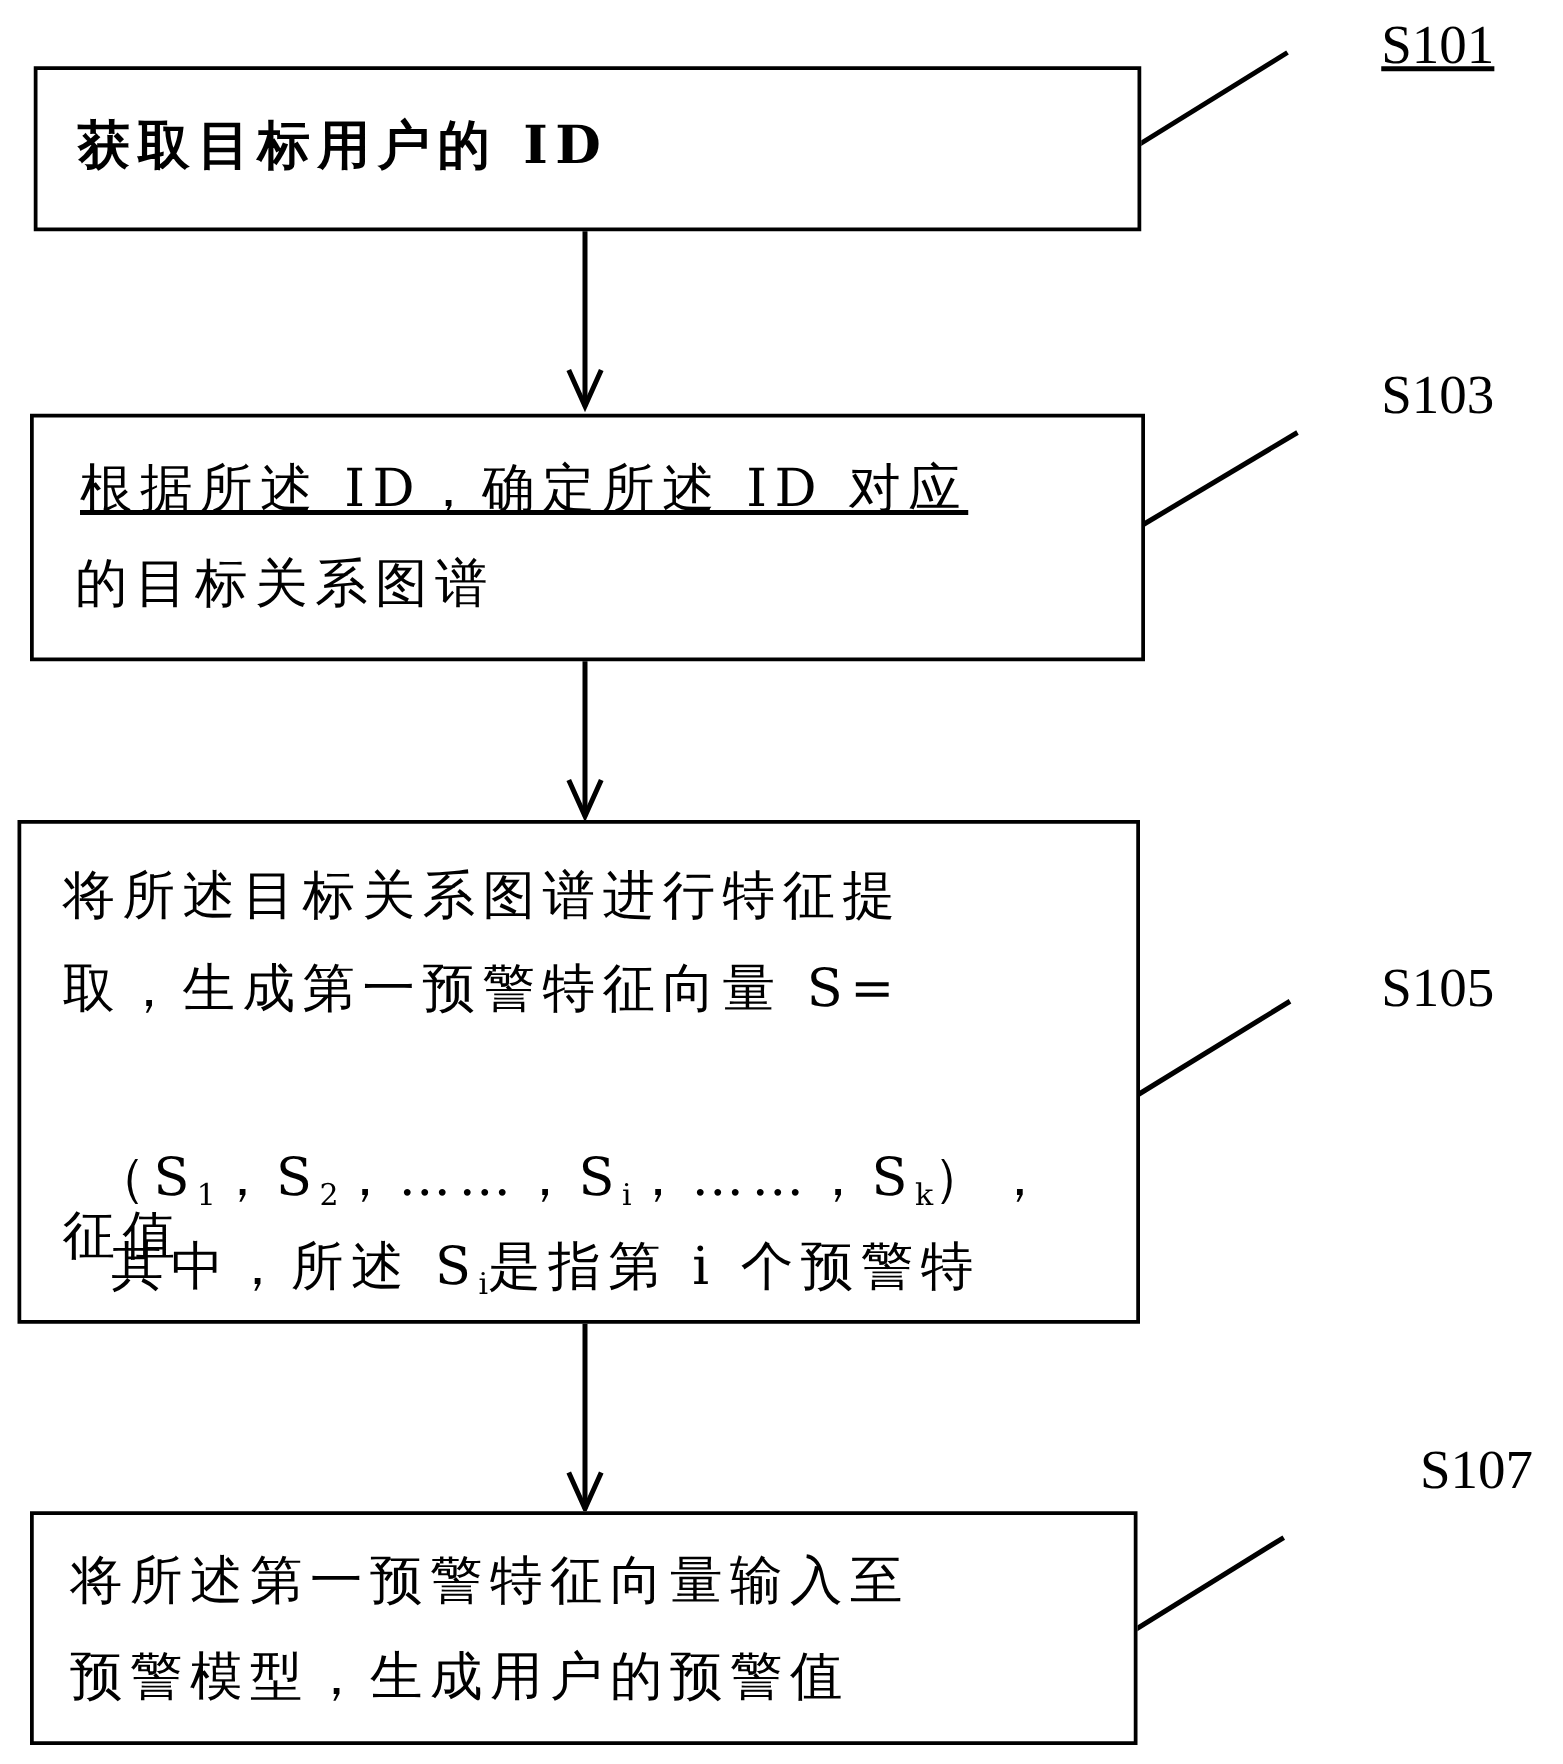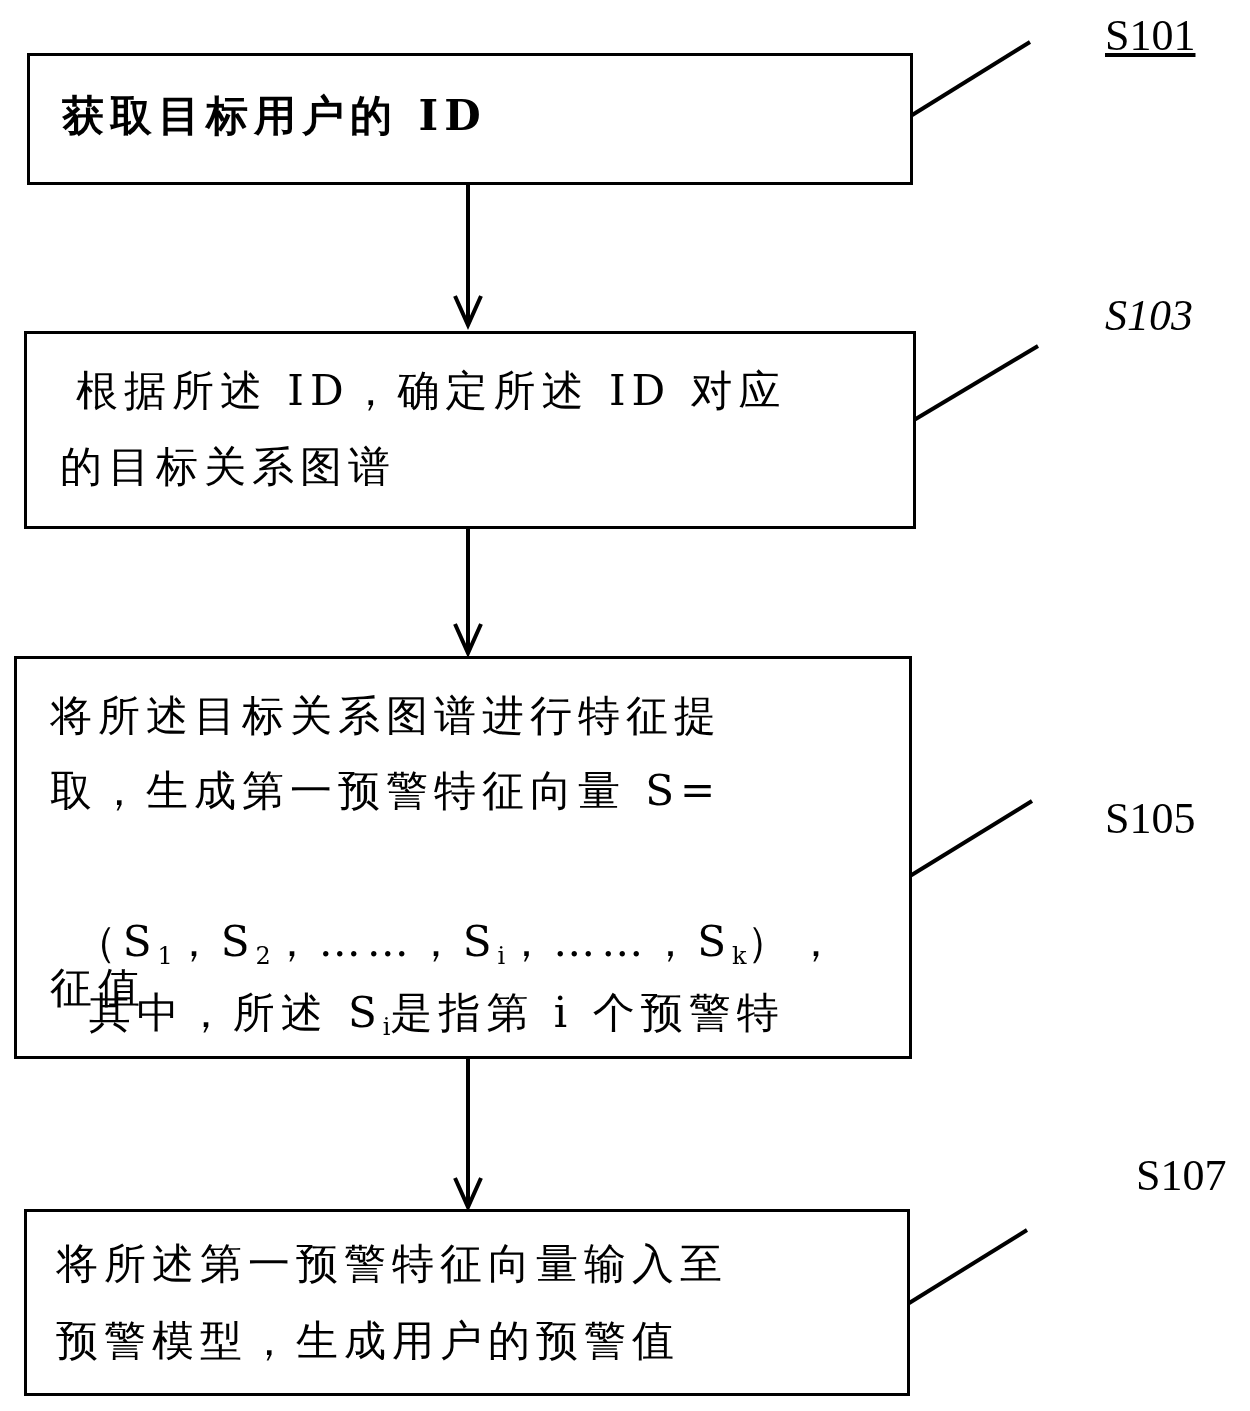--- a/index.html
+++ b/index.html
@@ -29,32 +29,32 @@
     <line x1="910" y1="876" x2="1032" y2="801"></line>
     <line x1="906" y1="1305" x2="1027" y2="1230"></line>
   </g>
 </svg>
 
 <div class="box" style="left:27px;top:53px;width:886px;height:132px;"></div>
 <div class="box-text" style="left:62px;top:80px;font-weight:bold;">获取目标用户的 ID</div>
 <div class="step-label" style="left:1105px;top:10px;text-decoration:underline;">S101</div>
 
 <div class="box" style="left:24px;top:331px;width:892px;height:198px;"></div>
-<div class="box-text" style="left:76px;top:355px;">根据所述 ID，确定所述 ID 对应</div>
+<div class="box-text" style="left:64px;top:355px;text-decoration:underline;">根据所述 ID，确定所述 ID 对应</div>
 <div class="box-text" style="left:60px;top:431px;">的目标关系图谱</div>
-<div class="step-label" style="left:1105px;top:290px;font-style:italic;">S103</div>
+<div class="step-label" style="left:1105px;top:290px;">S103</div>
 
 <div class="box" style="left:14px;top:656px;width:898px;height:403px;"></div>
 <div class="box-text" style="left:50px;top:680px;">将所述目标关系图谱进行特征提</div>
 <div class="box-text" style="left:50px;top:755px;">取，生成第一预警特征向量 S=</div>
 <div class="box-text" style="left:36px;top:834px;">
   <span>（S</span><sub>1</sub><span>，S</span><sub>2</sub><span>，……，S</span><sub>i</sub><span>，……，S</span><sub>k</sub><span>），</span>
 </div>
 <div class="box-text" style="left:50px;top:905px;">
   <span>其中，所述 S</span><sub>i</sub><span>是指第 i 个预警特</span>
 </div>
 <div class="box-text" style="left:50px;top:952px;">征值</div>
-<div class="step-label" style="left:1105px;top:793px;">S105</div>
+<div class="step-label" style="left:1105px;top:765px;">S105</div>
 
 <div class="box" style="left:24px;top:1209px;width:886px;height:187px;"></div>
 <div class="box-text" style="left:56px;top:1228px;text-align:center;">将所述第一预警特征向量输入至</div>
 <div class="box-text" style="left:56px;top:1305px;">预警模型，生成用户的预警值</div>
 <div class="step-label" style="left:1136px;top:1150px;text-align:center;">S107</div>
 
 </body></html>

